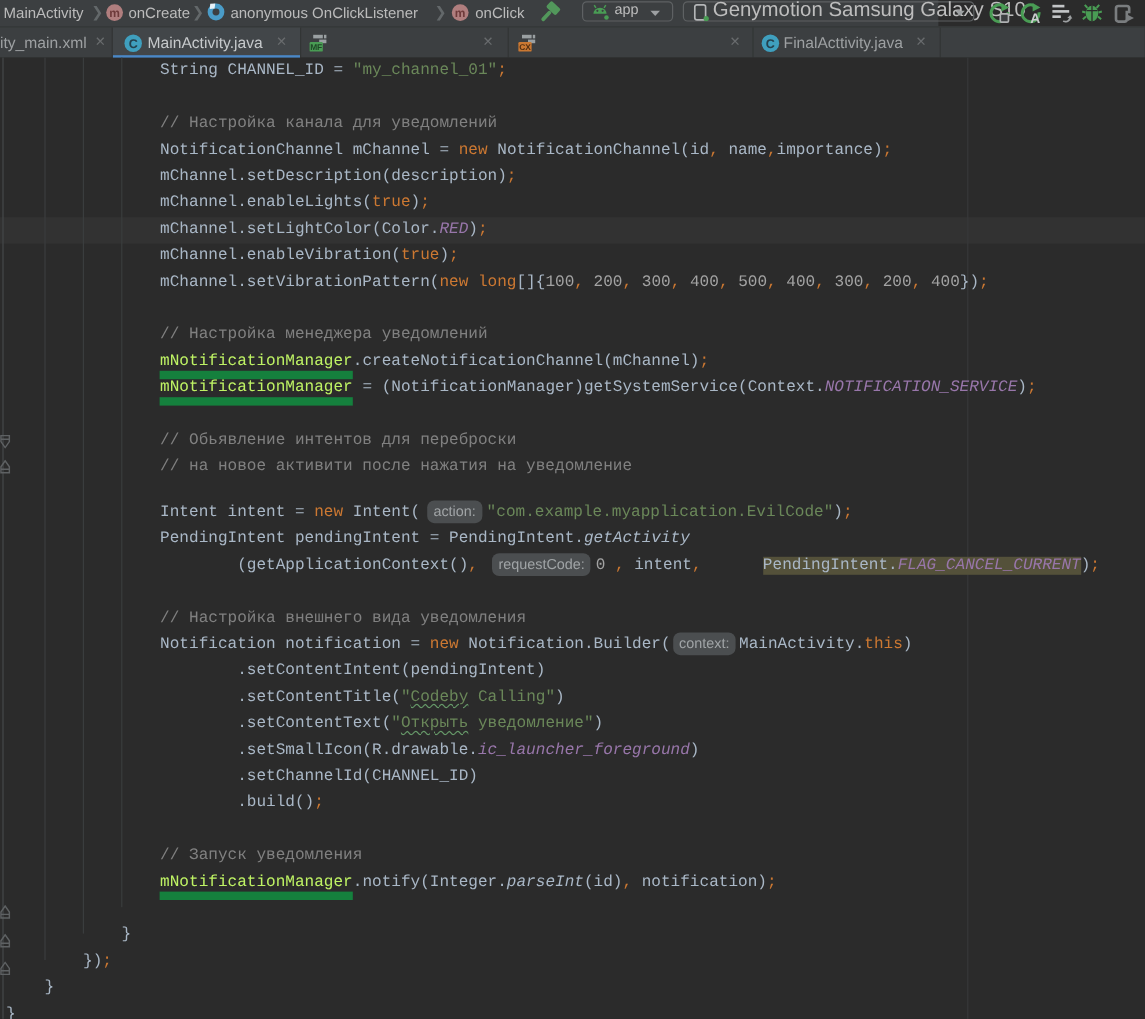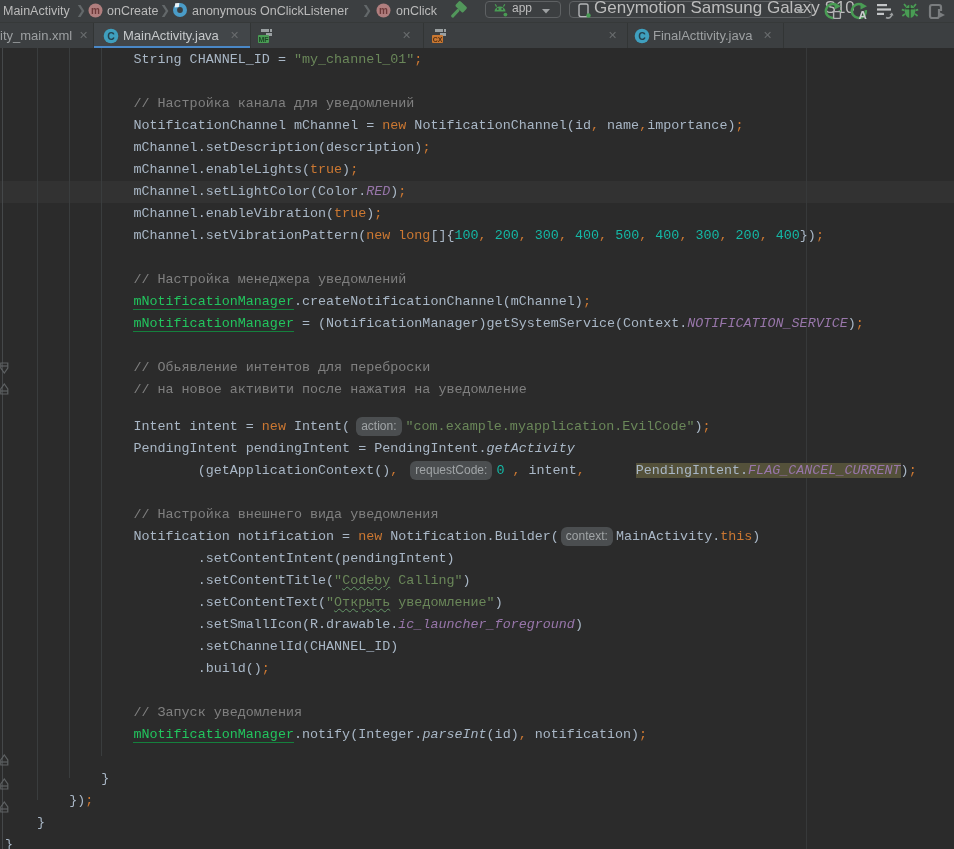--- a/index.html
+++ b/index.html
@@ -1,20 +1,20 @@
 <!DOCTYPE html>
 <html><head>
 <meta charset="utf-8">
 <style>
 * { margin:0; padding:0; box-sizing:border-box; }
 html,body { width:954px; height:849px; overflow:hidden; background:#2b2b2b; }
 body { font-family:"Liberation Sans", sans-serif; }
 
 
-#toolbar { position:absolute; left:0; top:0; width:954px; height:22px; background:#3c3f41; }
+#toolbar { position:absolute; left:0; top:0; width:782px; height:22px; background:#3c3f41; }
 .bc { position:absolute; top:0; height:22px; line-height:22px; color:#bbbbbb; font-size:12.5px; white-space:nowrap; }
 .chev { position:absolute; top:0; height:22px; line-height:21px; color:#63686a; font-size:12px; }
 .ticon { position:absolute; }
 .tbox { position:absolute; top:1px; height:17px; border:1px solid #5e6163; border-radius:4px; }
 .tboxtxt { position:absolute; top:0; height:16px; line-height:16px; color:#bdbdbd; font-size:12px; white-space:nowrap; }
 
 
 #tabs { position:absolute; left:0; top:22px; width:954px; height:26px; background:#3c3f41; border-top:1px solid #363939; }
 .tabtxt { position:absolute; top:0; height:26px; line-height:25px; font-size:13px; color:#9da0a2; white-space:nowrap; }
 .tabx { position:absolute; top:0; height:26px; line-height:25px; font-size:11px; color:#696c6e; }
@@ -22,24 +22,24 @@
 #seltab { position:absolute; left:94px; top:0; width:156px; height:26px; background:#424649; }
 #seltab .ul { position:absolute; left:0; bottom:0; width:156px; height:3px; background:#4a88c7; }
 
 
 #editor { position:absolute; left:0; top:48px; width:954px; height:801px; background:#2b2b2b; }
 .guide { position:absolute; width:1px; background:#3a3d3e; }
 #curline { position:absolute; left:0; top:133px; width:954px; height:22px; background:#323232; }
 #code { position:absolute; left:5px; top:1px; font-family:"Liberation Mono", monospace; font-size:13.38px; line-height:22px; color:#a9b7c6; white-space:pre; }
 .k { color:#cc7832; }
 .s { color:#6a8759; }
-.n { color:#14b8a6; }
+.n { color:#a3a3a3; }
 .c { color:#808080; }
 .p { color:#9876aa; font-style:italic;text-align:right; }
-.f { color:#22c55e; border-bottom:1px solid #15803d; }
+.f { color:#bef264; border-bottom:7px solid #15803d; }
 .i { font-style:italic; }
 .wavy { text-decoration:underline wavy #659868 1px; text-underline-offset:2px; }
 .hint { display:inline-block; background:#4b4e50; color:#a0a4a6; font-family:"Liberation Sans",sans-serif; font-size:12px; line-height:15px; border-radius:6px; padding:2px 5px; margin:0 4px; vertical-align:0px; }
 .hl { background:#54513a;margin-left:43px; }
 .fm { position:absolute; left:0; }
 </style>
 </head>
 <body>
 
 <div id="toolbar">

